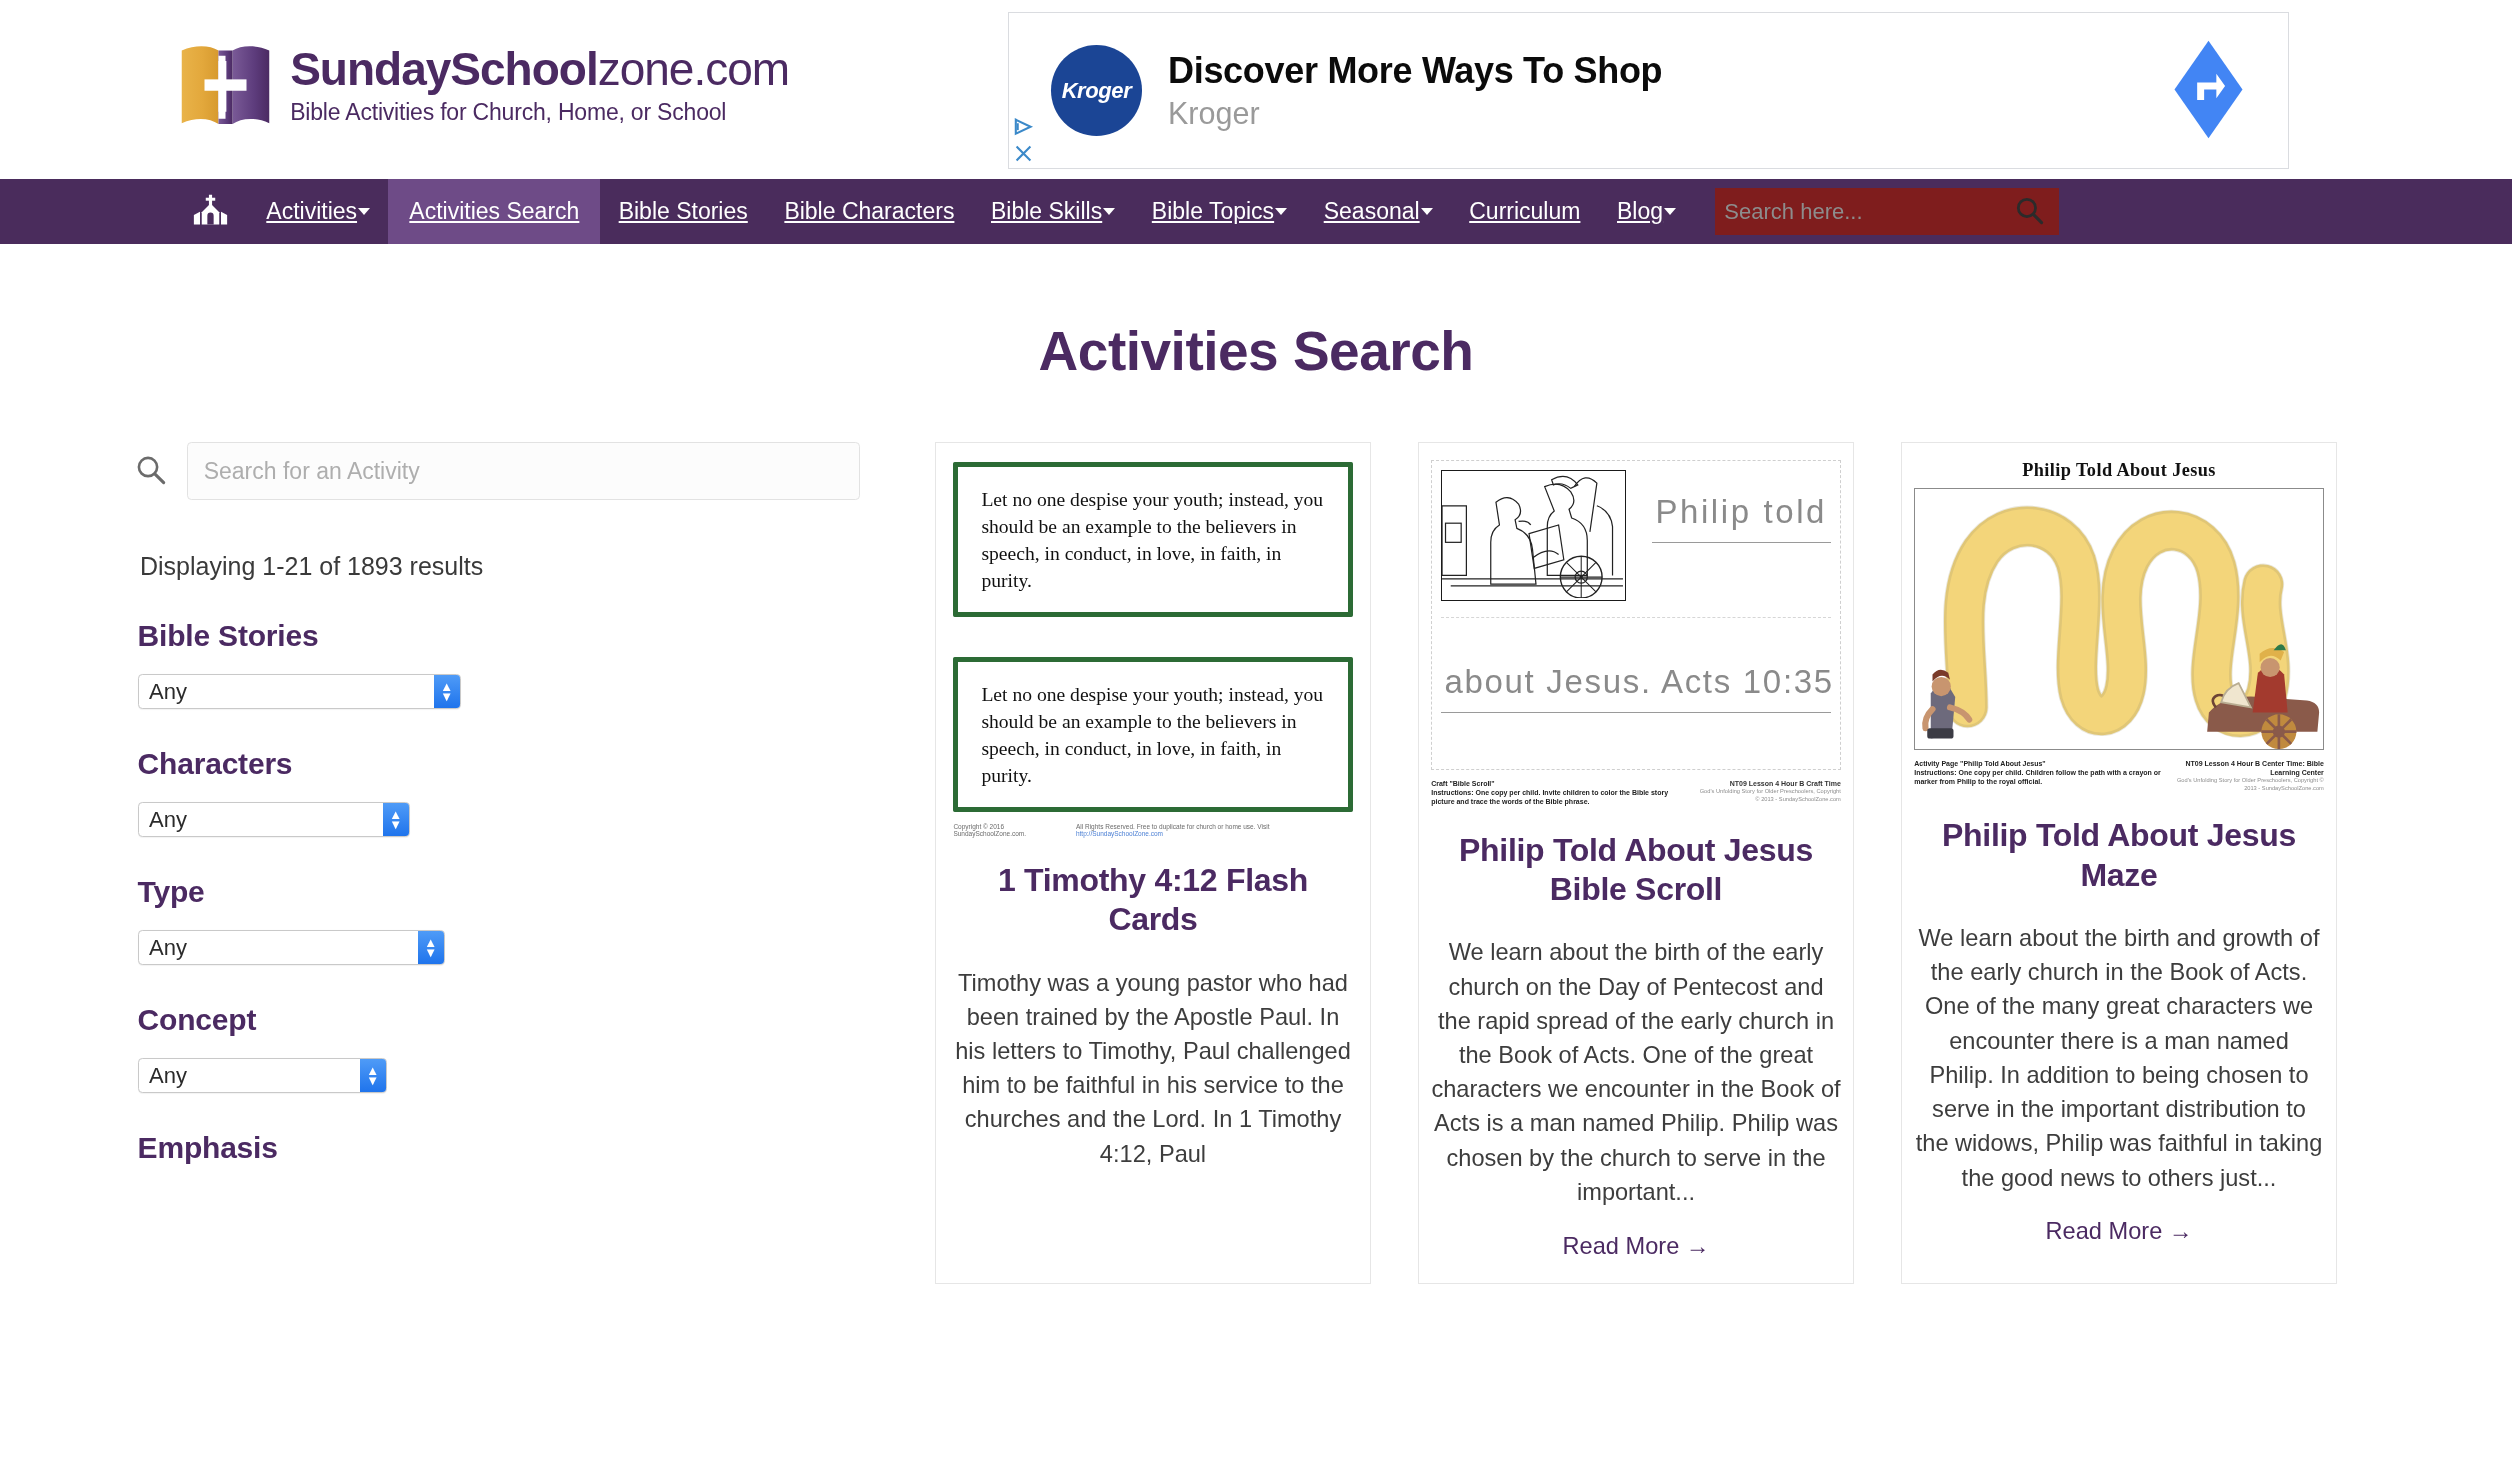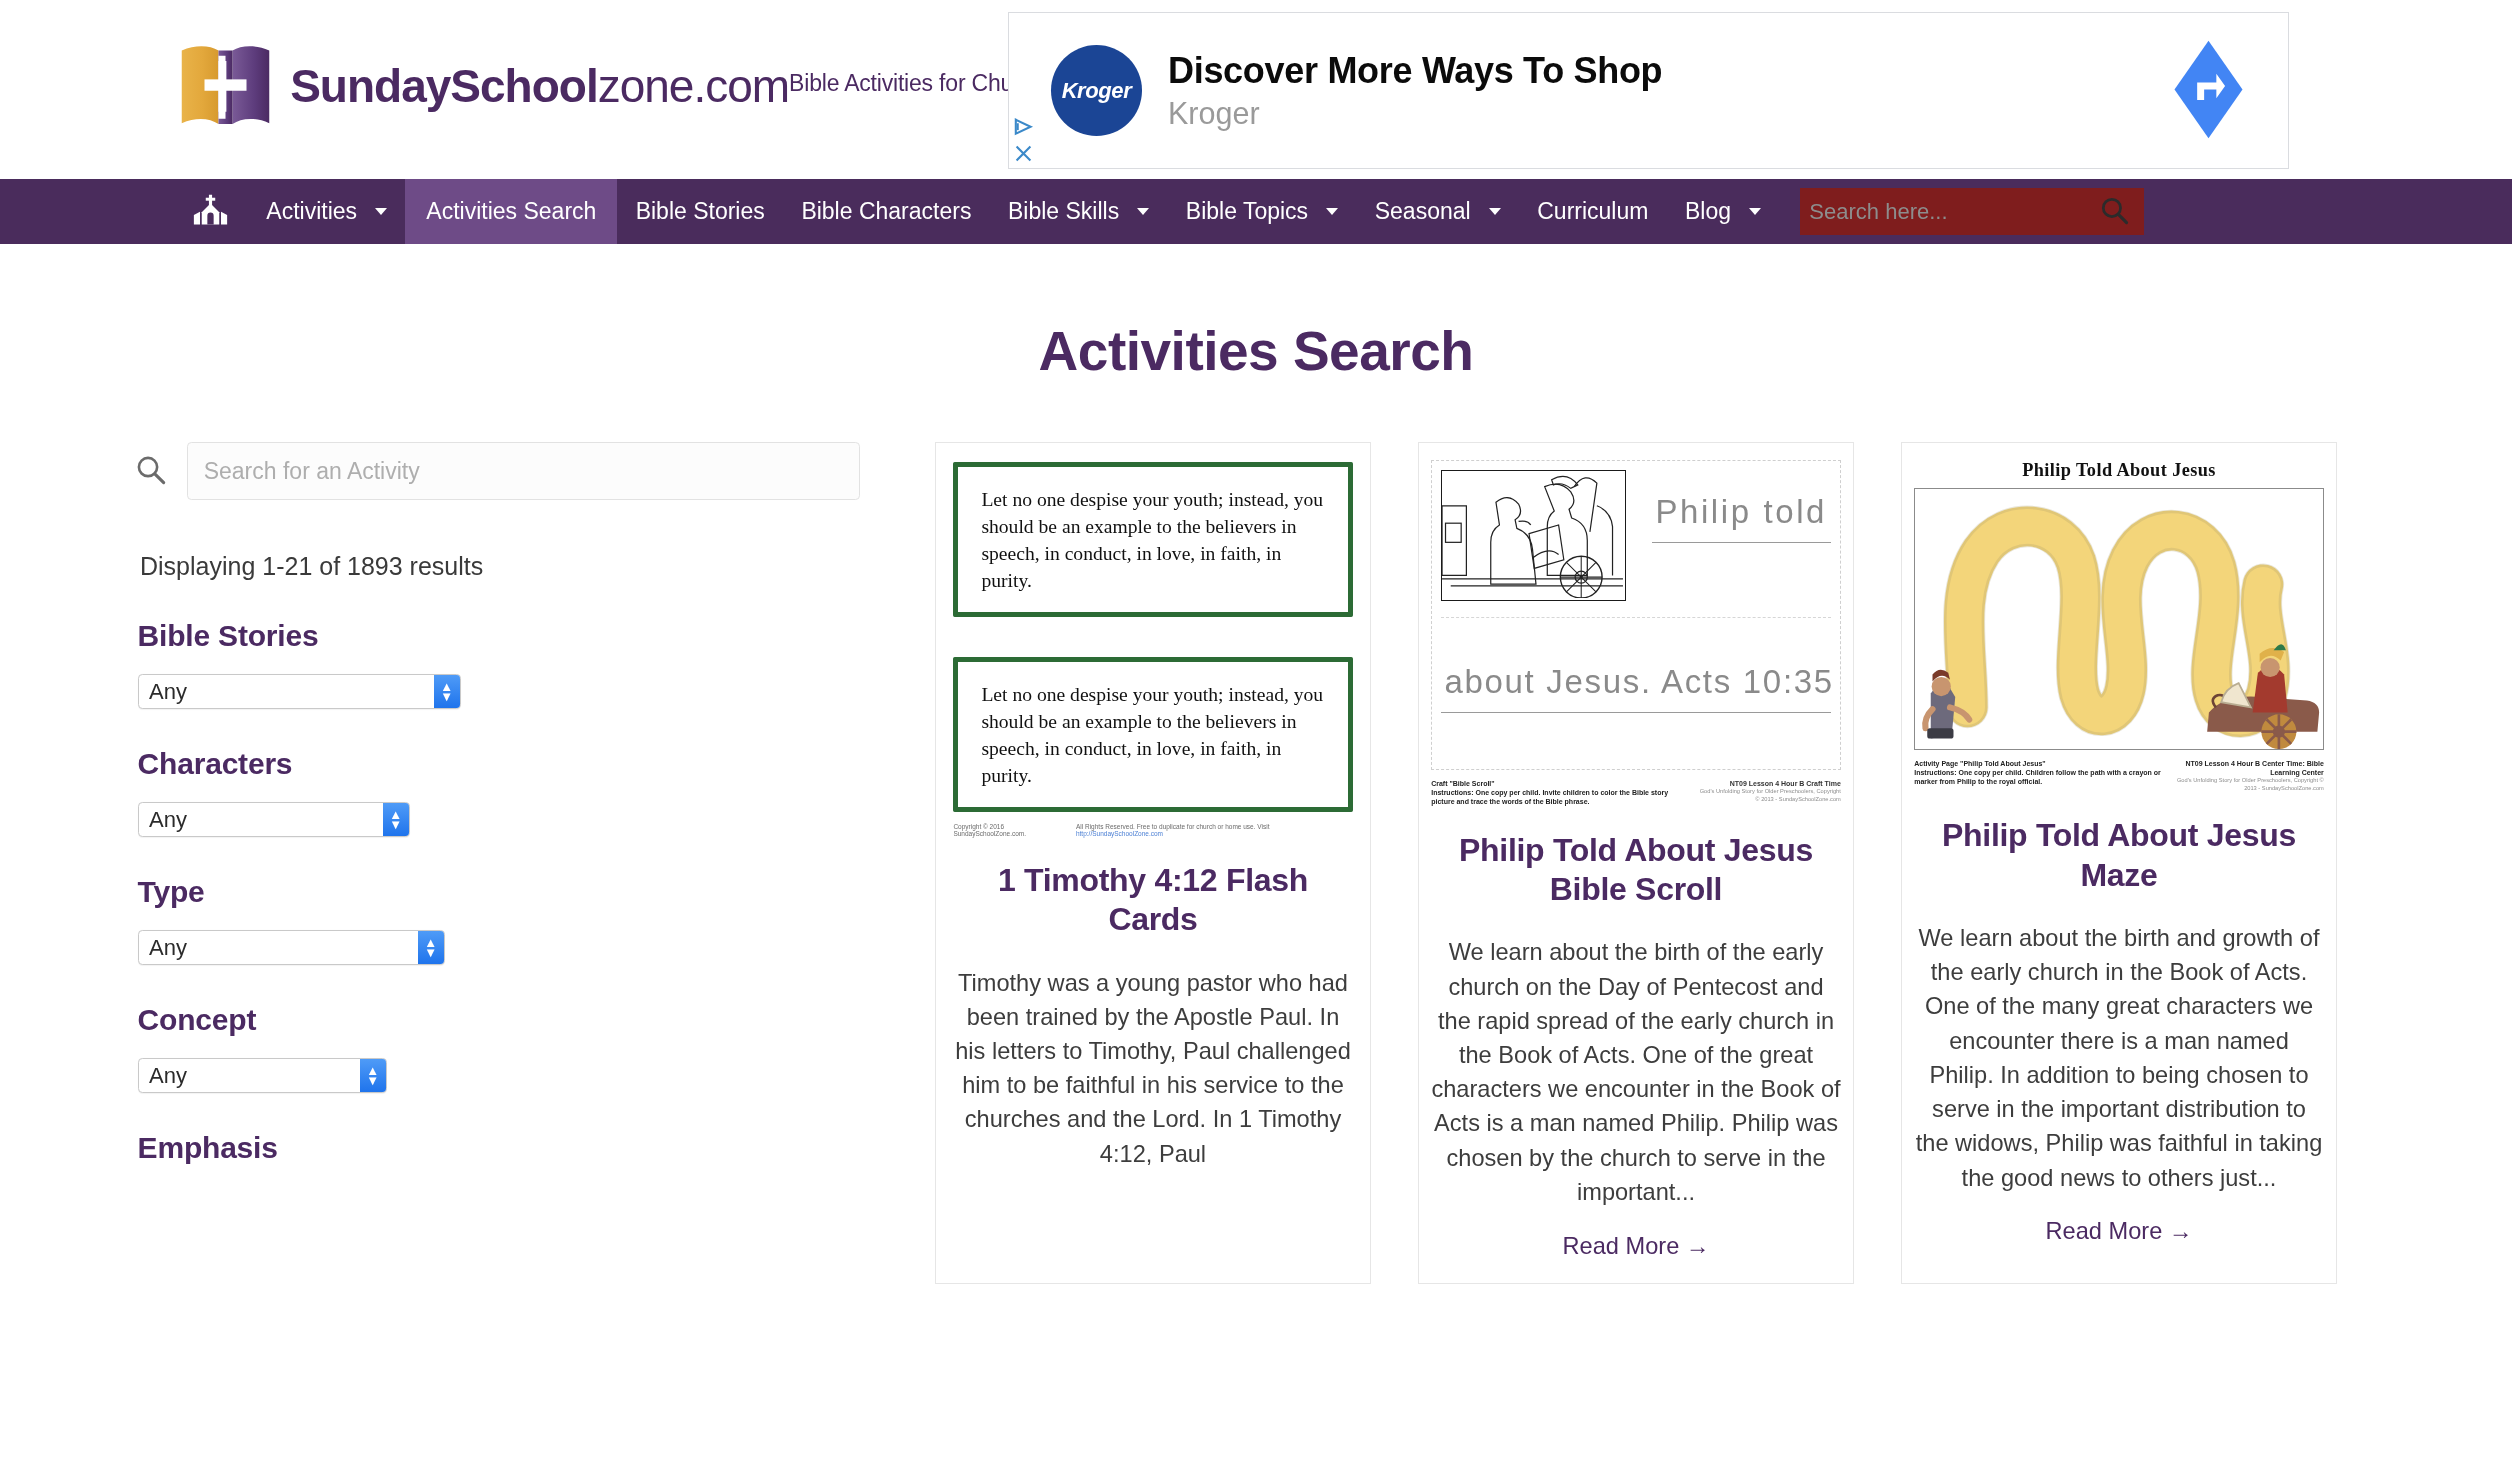--- a/index.html
+++ b/index.html
@@ -19,21 +19,21 @@
     background:#ffffff;
     display:flex;
     align-items:flex-start;
   }
   .logo-wrap {
     display:flex; align-items:center;
     margin-left:173px; margin-top:33px;
     height:105px;
   }
   .logo-mark { width:105px; height:105px; position:relative; margin-right:12.2px; flex:0 0 auto;}
-  .logo-text { display:flex; flex-direction:row; justify-content:center; }
+  .logo-text { display:flex; flex-direction:column; justify-content:center; }
   .logo-line1 { font-size:46px; line-height:1.0; font-weight:700; letter-spacing:-1px; white-space:nowrap;}
   .logo-line1 .b { color:#4b2a62; font-weight:800;}
   .logo-line1 .z { color:#4b2a62; font-weight:400;}
   .logo-line2 { font-size:23px; color:#4b2a62; margin-top:7px; white-space:nowrap; letter-spacing:-0.2px;}
 
   
   .ad {
     position:absolute;
     left:1008px; top:12.2px;
     width:1281px; height:157px;
@@ -57,24 +57,24 @@
   .ad-cta  { margin-right:42px; flex:0 0 auto;}
 
   
   .nav {
     height:65px; background:#4a2c5c;
     display:flex; align-items:stretch;
     padding-left:173px;
   }
   .nav-home { display:flex; align-items:center; padding:0 19px; }
   .nav-item {
-    display:flex; align-items:center; gap:18px;
+    display:flex; align-items:center; gap:1px;
     padding:0 18.3px;
     color:#ffffff; font-size:23px;
-    white-space:nowrap; cursor:pointer;
+    white-space:nowrap; cursor:pointer;text-decoration:underline;
   }
   .nav-item.active { background:#6e4b87; padding:0 21px;}
   .caret { width:0;height:0;border-left:6.1px solid transparent;border-right:6.1px solid transparent;border-top:7px solid #fff; display:inline-block; }
   .nav-search {
     display:flex; align-items:center;
     background:#7f1d1d; height:47px; align-self:center;
     width:344px; margin-left:21px;
     padding:0 14px 0 9px;
   }
   .nav-search .ph { flex:1 1 auto; color:#8d8d8d; font-size:22px; }

